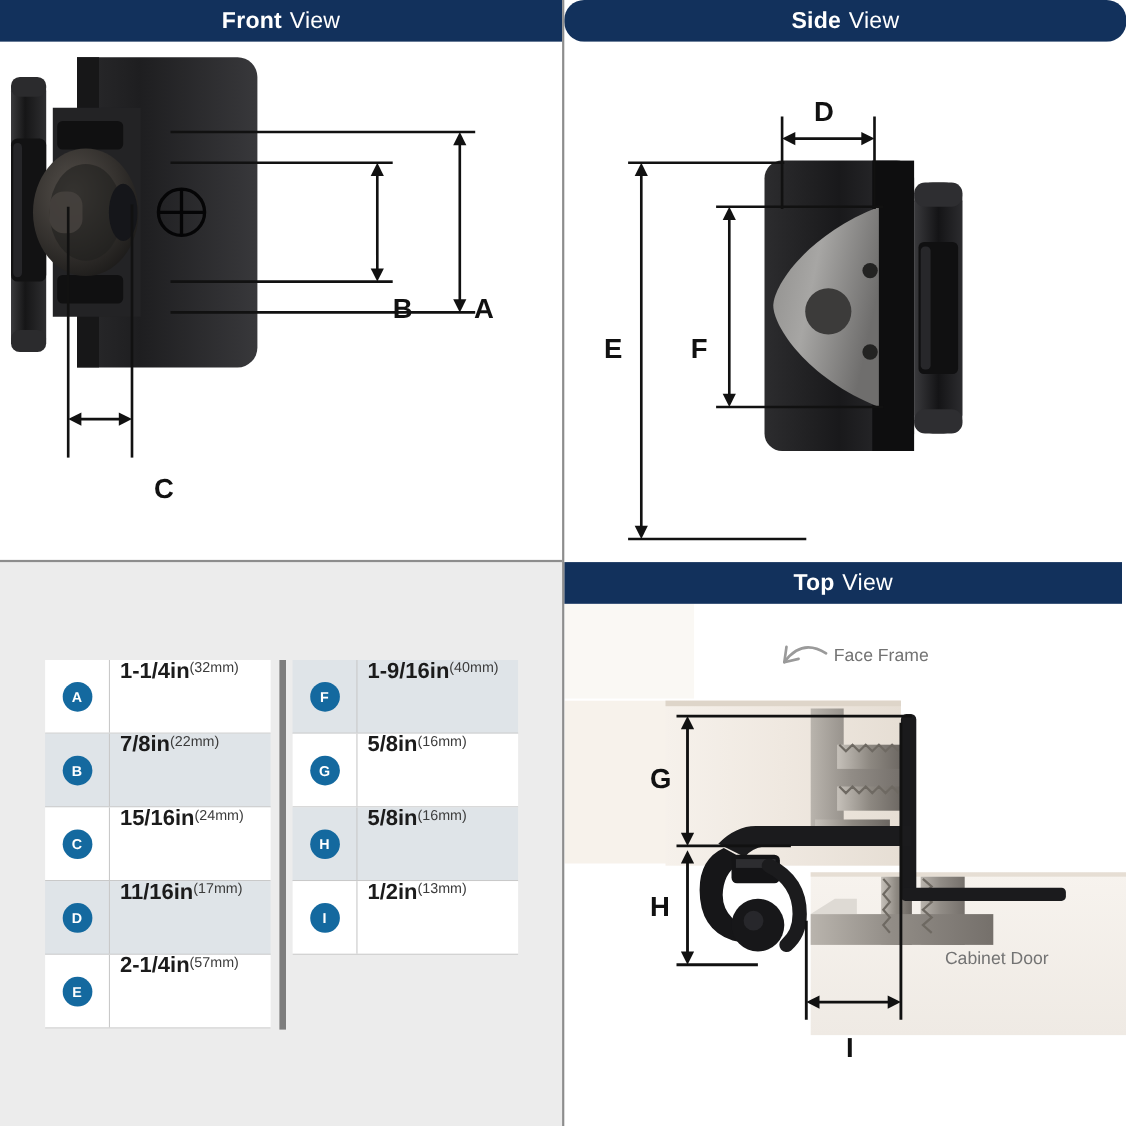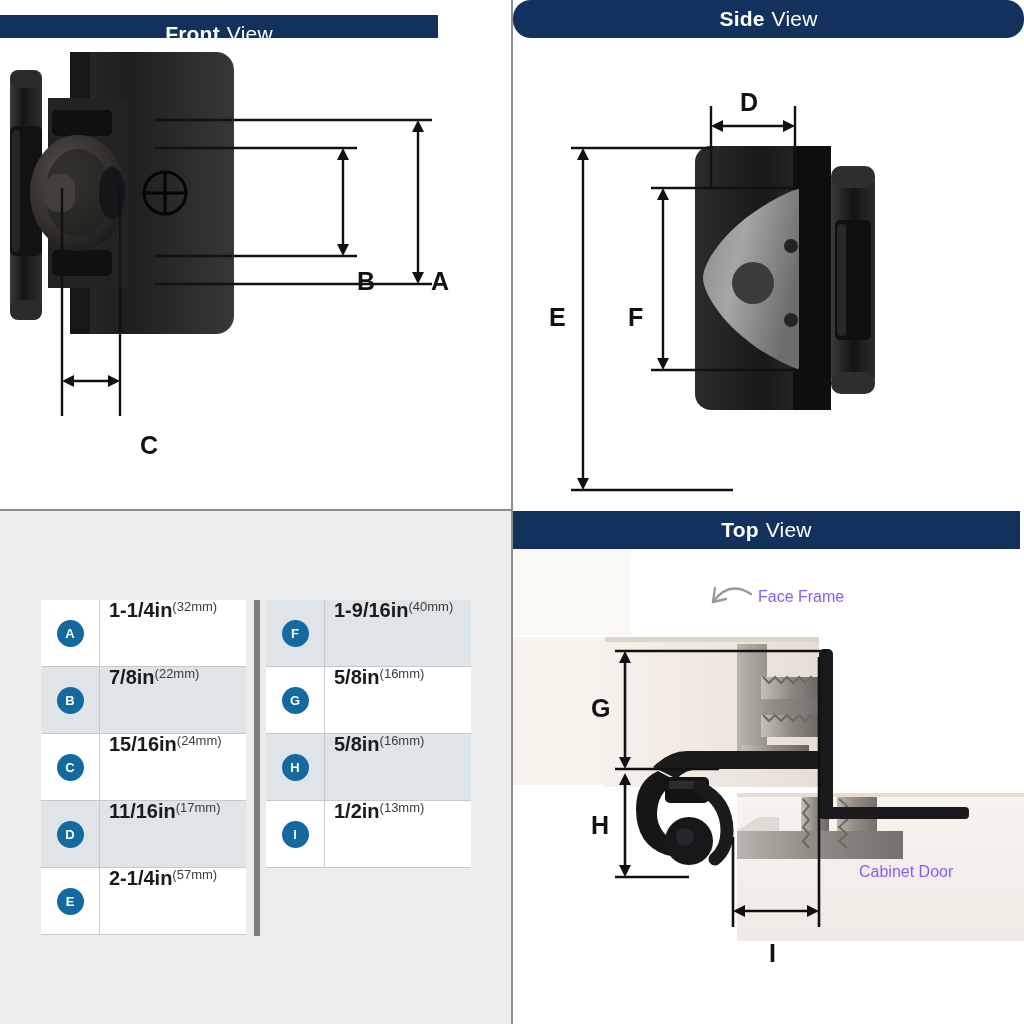--- a/index.html
+++ b/index.html
@@ -15,21 +15,21 @@
   
   .hdr{
     position:absolute;height:38px;
     background:#12315c;
     color:#ffffff;
     display:flex;align-items:center;justify-content:center;
     font-size:21px;letter-spacing:.2px;
   }
   .hdr .b{font-weight:bold;}
   .hdr .n{font-weight:normal;margin-left:7px;}
-  #hdr-front{left:0;top:15px;width:438px;}
+  #hdr-front{left:0;top:0;width:511px;}
   #hdr-side {left:513px;top:0;width:511px;border-radius:18px;}
   #hdr-top  {left:513px;top:511px;width:507px;}
 
   
   .panel{position:absolute;overflow:hidden;}
   #panel-front{left:0;top:38px;width:511px;height:472px;background:#fff;}
   #panel-side {left:513px;top:38px;width:511px;height:472px;background:#fff;}
   #panel-table{left:0;top:511px;width:511px;height:513px;background:#ececec;}
   #panel-top  {left:513px;top:549px;width:511px;height:475px;background:#fff;}
 
@@ -75,21 +75,21 @@
     position:absolute;left:213px;top:0;width:6px;height:336px;
     background:#7d7d7d;
   }
 
   
   .dimL{
     position:absolute;font-weight:bold;color:#111;
     font-size:25px;line-height:1;
   }
   .annot{
-    position:absolute;color:#8b5cf6;font-size:16px;line-height:1;
+    position:absolute;color:#737373;font-size:16px;line-height:1;
   }
 </style>
 </head>
 <body>
 
 <div id="root">
 
   <div class="hdr" id="hdr-front">
     <span class="b">Front</span>
     <span class="n">View</span>

